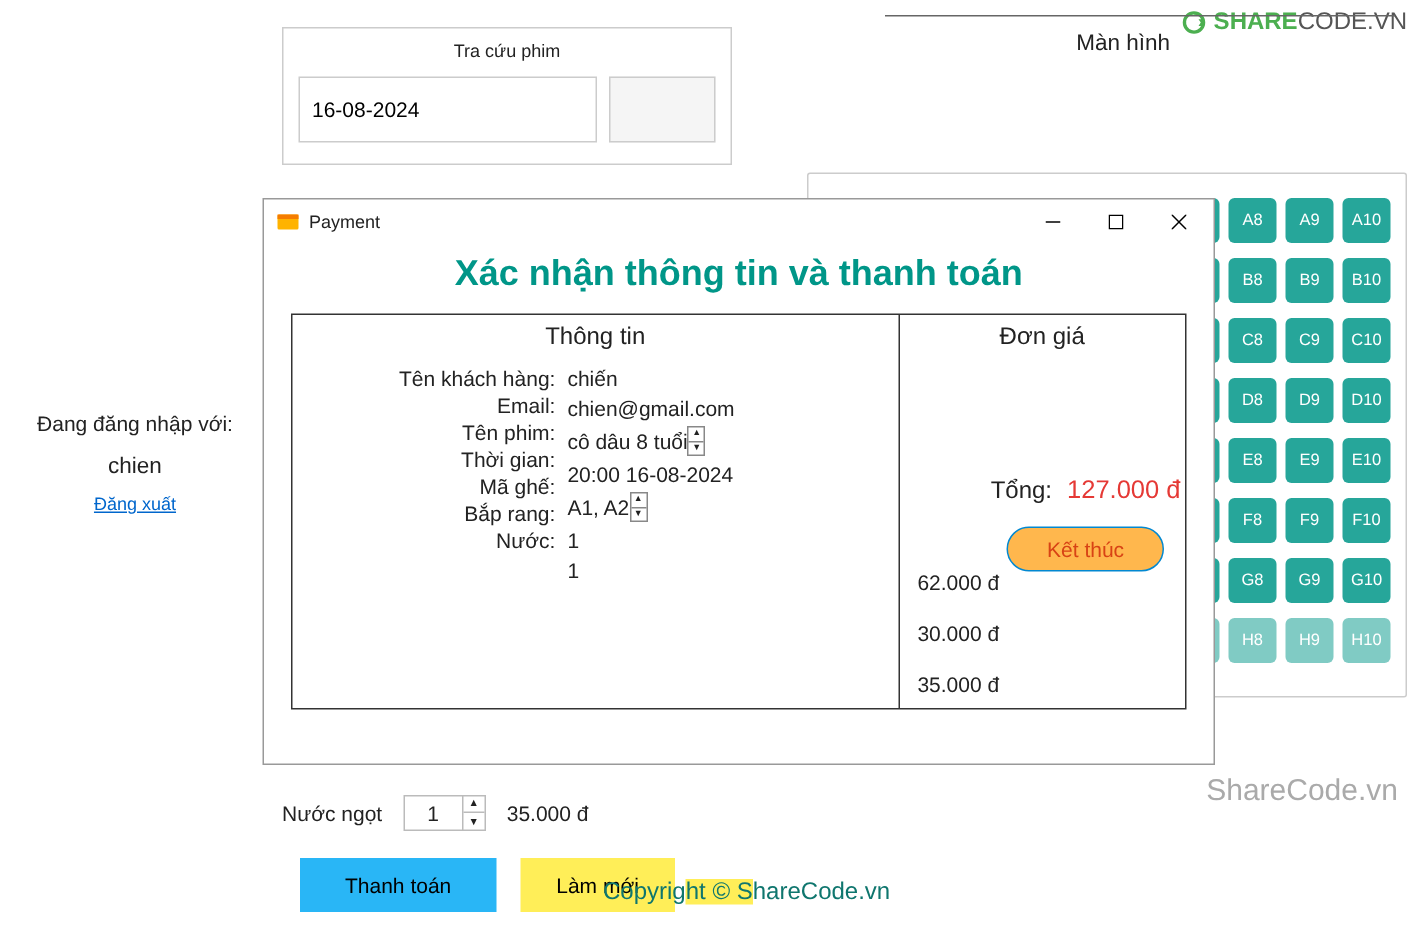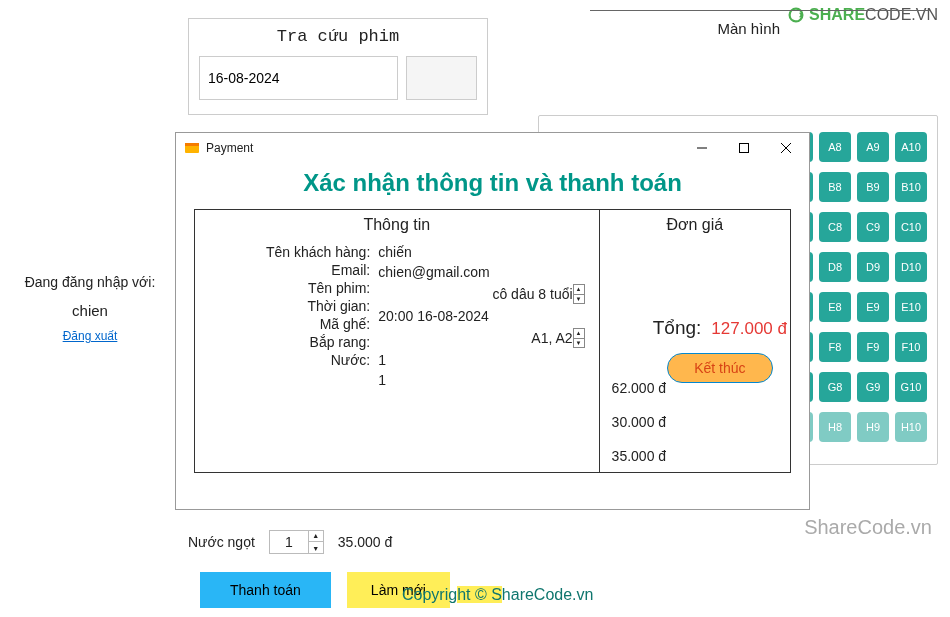--- a/index.html
+++ b/index.html
@@ -17,21 +17,21 @@
   gap: 10px; font-size: 14px;
 }
 .sidebar .login-user { font-size: 15px; margin-top: 2px; }
 .sidebar .logout { color: #0066cc; text-decoration: underline; cursor: pointer; font-size: 12px; }
 
 
 .search-panel {
   position: absolute; left: 188px; top: 18px; width: 300px;
   border: 1px solid #ccc; padding: 8px 10px 14px;
 }
-.search-panel .title { text-align: center; font-size: 17px; margin-bottom: 10px; font-family: Liberation Mono, monospace; }
+.search-panel .title { text-align: center; font-size: 12px; margin-bottom: 10px; }
 .search-panel .row { display: flex; gap: 8px; }
 .search-panel input {
   border: 1px solid #ccc; padding: 6px 8px; font-size: 14px; flex: 1;
 }
 .search-panel .side-box {
   width: 80px; height: 44px; border: 1px solid #ccc; background: #f5f5f5;
 }
 
 
 .actions {
@@ -109,33 +109,33 @@
 }
 .info-table {
   border: 1px solid #333; display: flex; width: 100%;
 }
 .info-left { width: 68%; border-right: 1px solid #333; }
 .info-right { width: 32%; }
 .th { text-align: center; font-weight: 400; font-size: 16px; padding: 6px 0; }
 .info-rows { display: flex; gap: 8px; padding: 4px 10px 8px; }
 .info-labels { width: 44%; display: flex; flex-direction: column; align-items: flex-end; gap: 2px; font-size: 14px; }
 .info-values { width: 56%; display: flex; flex-direction: column; gap: 4px; font-size: 14px; }
-.info-values .valrow { display: flex; align-items: center; justify-content: flex-end; padding-right: 4px; }
+.info-values .valrow { display: flex; align-items: center; justify-content: flex-start; padding-right: 4px; }
 .stepper {
   display: flex; flex-direction: column; border: 1px solid #888; width: 12px; height: 20px;
 }
 .stepper span { flex: 1; font-size: 6px; display: flex; align-items: center; justify-content: center; }
 .stepper span:first-child { border-bottom: 1px solid #888; }
 .prices { display: flex; flex-direction: column; gap: 18px; padding: 4px 12px 8px; font-size: 14px; }
 
 .total-block {
   position: absolute; right: 22px; top: 184px; display: flex; flex-direction: column; align-items: center;
 }
 .total-block .tot { display: flex; gap: 10px; align-items: baseline; }
-.total-block .tot .lab { font-size: 19px; }
+.total-block .tot .lab { font-size: 16px; }
 .total-block .tot .amt { color: #e53935; font-size: 17px; }
 .total-block .btn-finish {
   margin-top: 14px; background: #ffb74d; border: 1px solid #0288d1; border-radius: 16px;
   padding: 6px 26px; font-size: 14px; color: #d84315;
 }
 </style>
 </head>
 <body>
 
 <div class="wm1">

